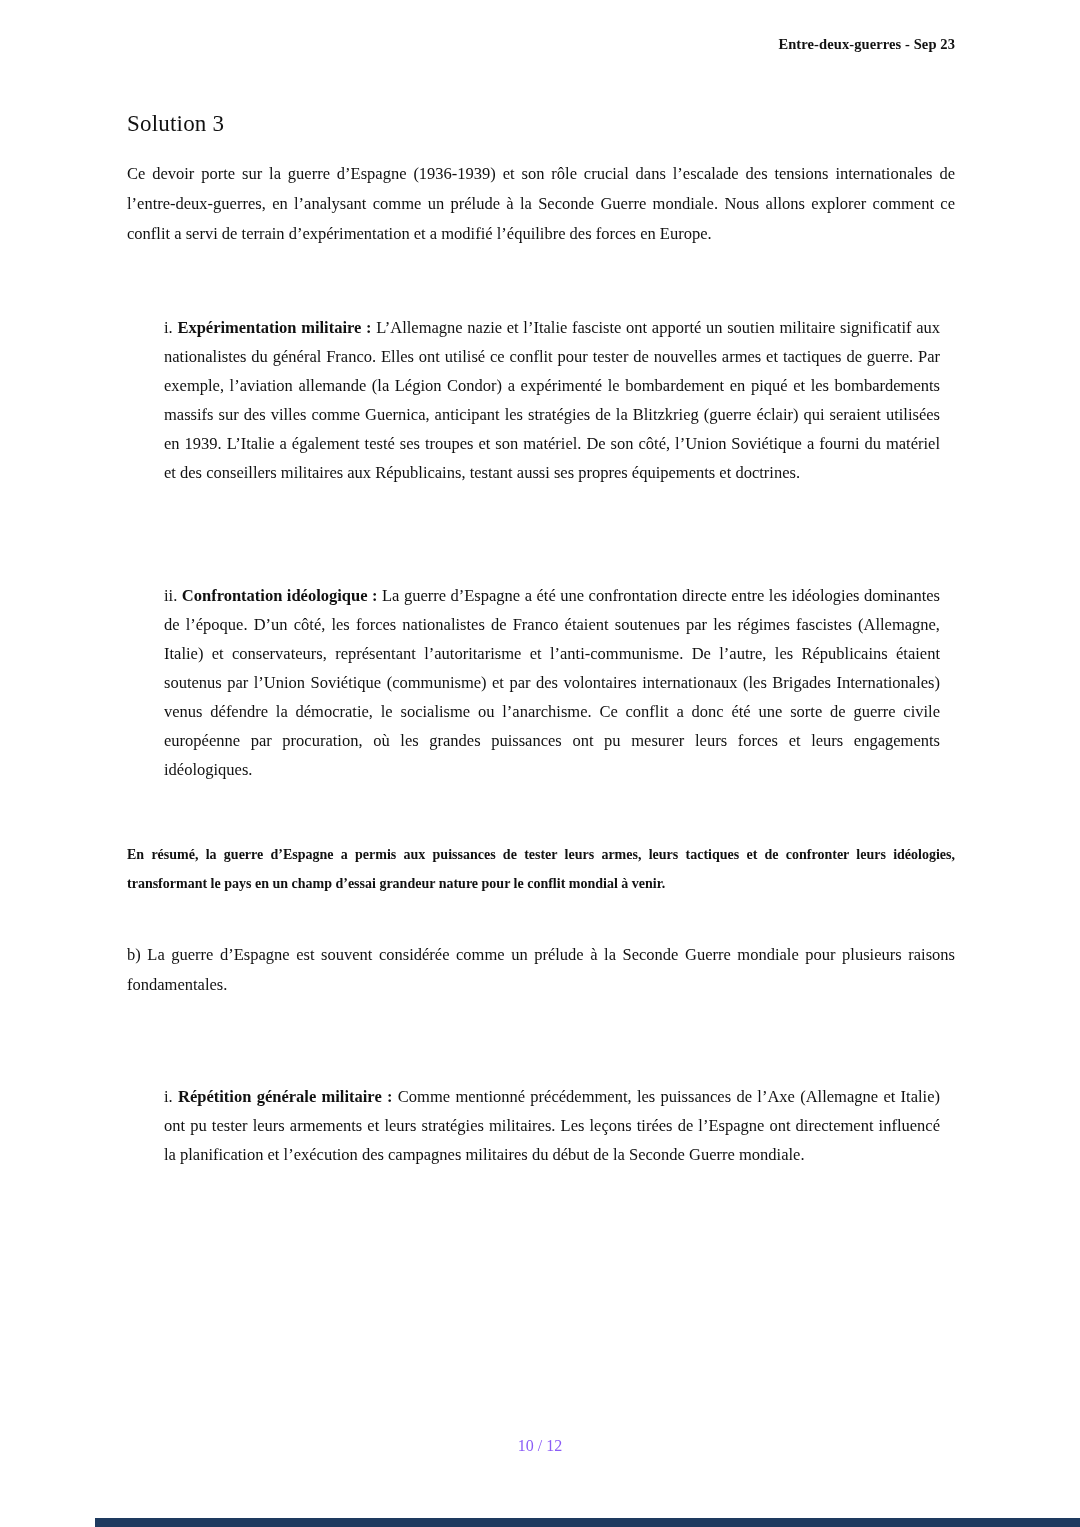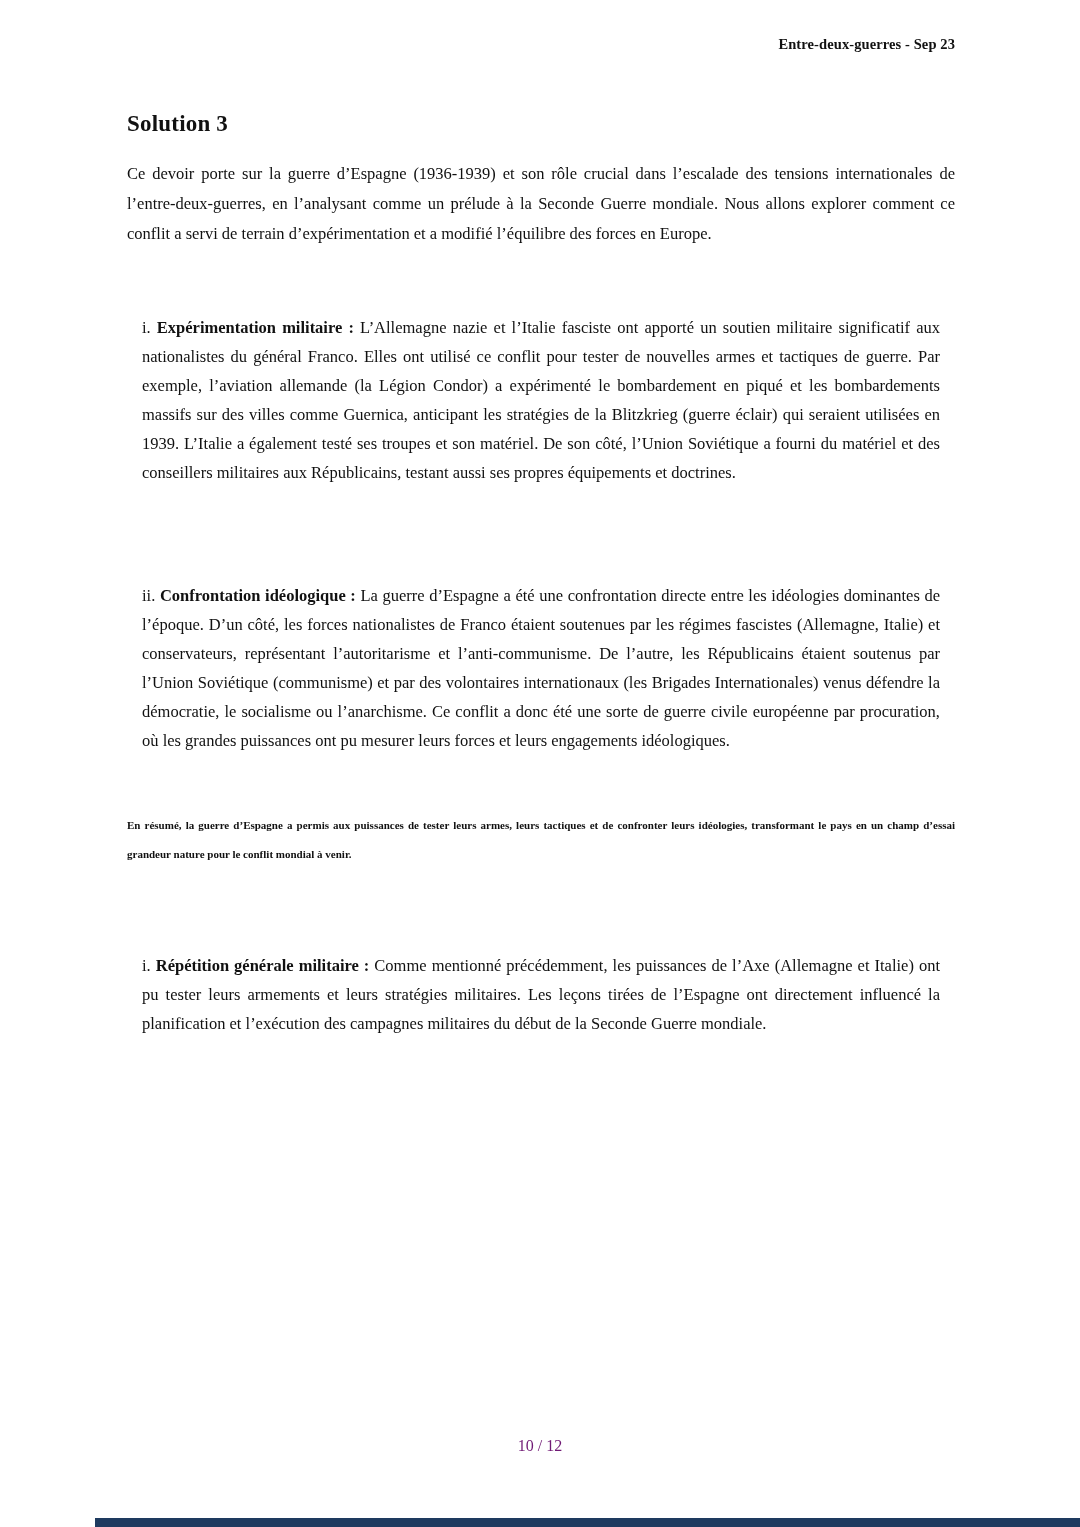--- a/index.html
+++ b/index.html
@@ -26,66 +26,66 @@
   }
   .running-header {
     text-align: right;
     font-size: 14.5px;
     font-weight: 700;
     letter-spacing: 0.1px;
     margin: 0 0 58px 0;
   }
   h1.doc-title {
     font-size: 23px;
-    font-weight: 700;
+    font-weight: 400;
     margin: 0 0 22px 0;
     letter-spacing: 0.2px;
   }
   p.para {
     font-size: 16.5px;
     line-height: 30px;
     text-align: justify;
     margin: 0 0 28px 0;
   }
   p.para.section-gap {
     margin-top: 0;
   }
   .indent-item {
     font-size: 16.5px;
     line-height: 29px;
     text-align: justify;
-    margin: 64px 15px 64px 15px;
+    margin: 64px 15px 64px 37px;
   }
   .indent-item.tall-gap {
     margin-top: 94px;
     margin-bottom: 56px;
   }
   .indent-item.b-item {
     margin-top: 82px;
     margin-bottom: 0;
   }
   .bold {
     font-weight: 700;
   }
   p.summary {
-    font-size: 11px;
+    font-size: 14px;
     line-height: 29px;
     text-align: justify;
     font-weight: 700;
     margin: 0 0 42px 0;
   }
   .page-footer {
     position: absolute;
     left: 0;
     right: 0;
     bottom: 72px;
     text-align: center;
     font-size: 16px;
     font-family: "Liberation Serif", "DejaVu Serif", serif;
-    color: #701a75;
+    color: #8b5cf6;
   }
   .bottom-bar {
     position: absolute;
     bottom: 0;
     left: 95px;
     right: 0;
     height: 9px;
     background: #1e3a5f;
   }
 </style>
@@ -103,20 +103,21 @@
 
     <p class="para">Ce devoir porte sur la guerre d’Espagne (1936-1939) et son rôle crucial dans l’escalade des tensions internationales de l’entre-deux-guerres, en l’analysant comme un prélude à la Seconde Guerre mondiale. Nous allons explorer comment ce conflit a servi de terrain d’expérimentation et a modifié l’équilibre des forces en Europe.</p>
 
 
     <div class="indent-item"><span>i. </span><span class="bold">Expérimentation militaire :</span><span> L’Allemagne nazie et l’Italie fasciste ont apporté un soutien militaire significatif aux nationalistes du général Franco. Elles ont utilisé ce conflit pour tester de nouvelles armes et tactiques de guerre. Par exemple, l’aviation allemande (la Légion Condor) a expérimenté le bombardement en piqué et les bombardements massifs sur des villes comme Guernica, anticipant les stratégies de la Blitzkrieg (guerre éclair) qui seraient utilisées en 1939. L’Italie a également testé ses troupes et son matériel. De son côté, l’Union Soviétique a fourni du matériel et des conseillers militaires aux Républicains, testant aussi ses propres équipements et doctrines.</span></div>
 
     <div class="indent-item tall-gap"><span>ii. </span><span class="bold">Confrontation idéologique :</span><span> La guerre d’Espagne a été une confrontation directe entre les idéologies dominantes de l’époque. D’un côté, les forces nationalistes de Franco étaient soutenues par les régimes fascistes (Allemagne, Italie) et conservateurs, représentant l’autoritarisme et l’anti-communisme. De l’autre, les Républicains étaient soutenus par l’Union Soviétique (communisme) et par des volontaires internationaux (les Brigades Internationales) venus défendre la démocratie, le socialisme ou l’anarchisme. Ce conflit a donc été une sorte de guerre civile européenne par procuration, où les grandes puissances ont pu mesurer leurs forces et leurs engagements idéologiques.</span></div>
 
     <p class="summary">En résumé, la guerre d’Espagne a permis aux puissances de tester leurs armes, leurs tactiques et de confronter leurs idéologies, transformant le pays en un champ d’essai grandeur nature pour le conflit mondial à venir.</p>
 
+    <p class="para">b) La guerre d’Espagne est souvent considérée comme un prélude à la Seconde Guerre mondiale pour plusieurs raisons fondamentales.</p>
 
     <div class="indent-item b-item"><span>i. </span><span class="bold">Répétition générale militaire :</span><span> Comme mentionné précédemment, les puissances de l’Axe (Allemagne et Italie) ont pu tester leurs armements et leurs stratégies militaires. Les leçons tirées de l’Espagne ont directement influencé la planification et l’exécution des campagnes militaires du début de la Seconde Guerre mondiale.</span></div>
 
   </div>
 
   <div class="page-footer">
     <span>10 / 12</span>
   </div>
 
   <div class="bottom-bar" style="background: rgb(30, 58, 95);"></div>

